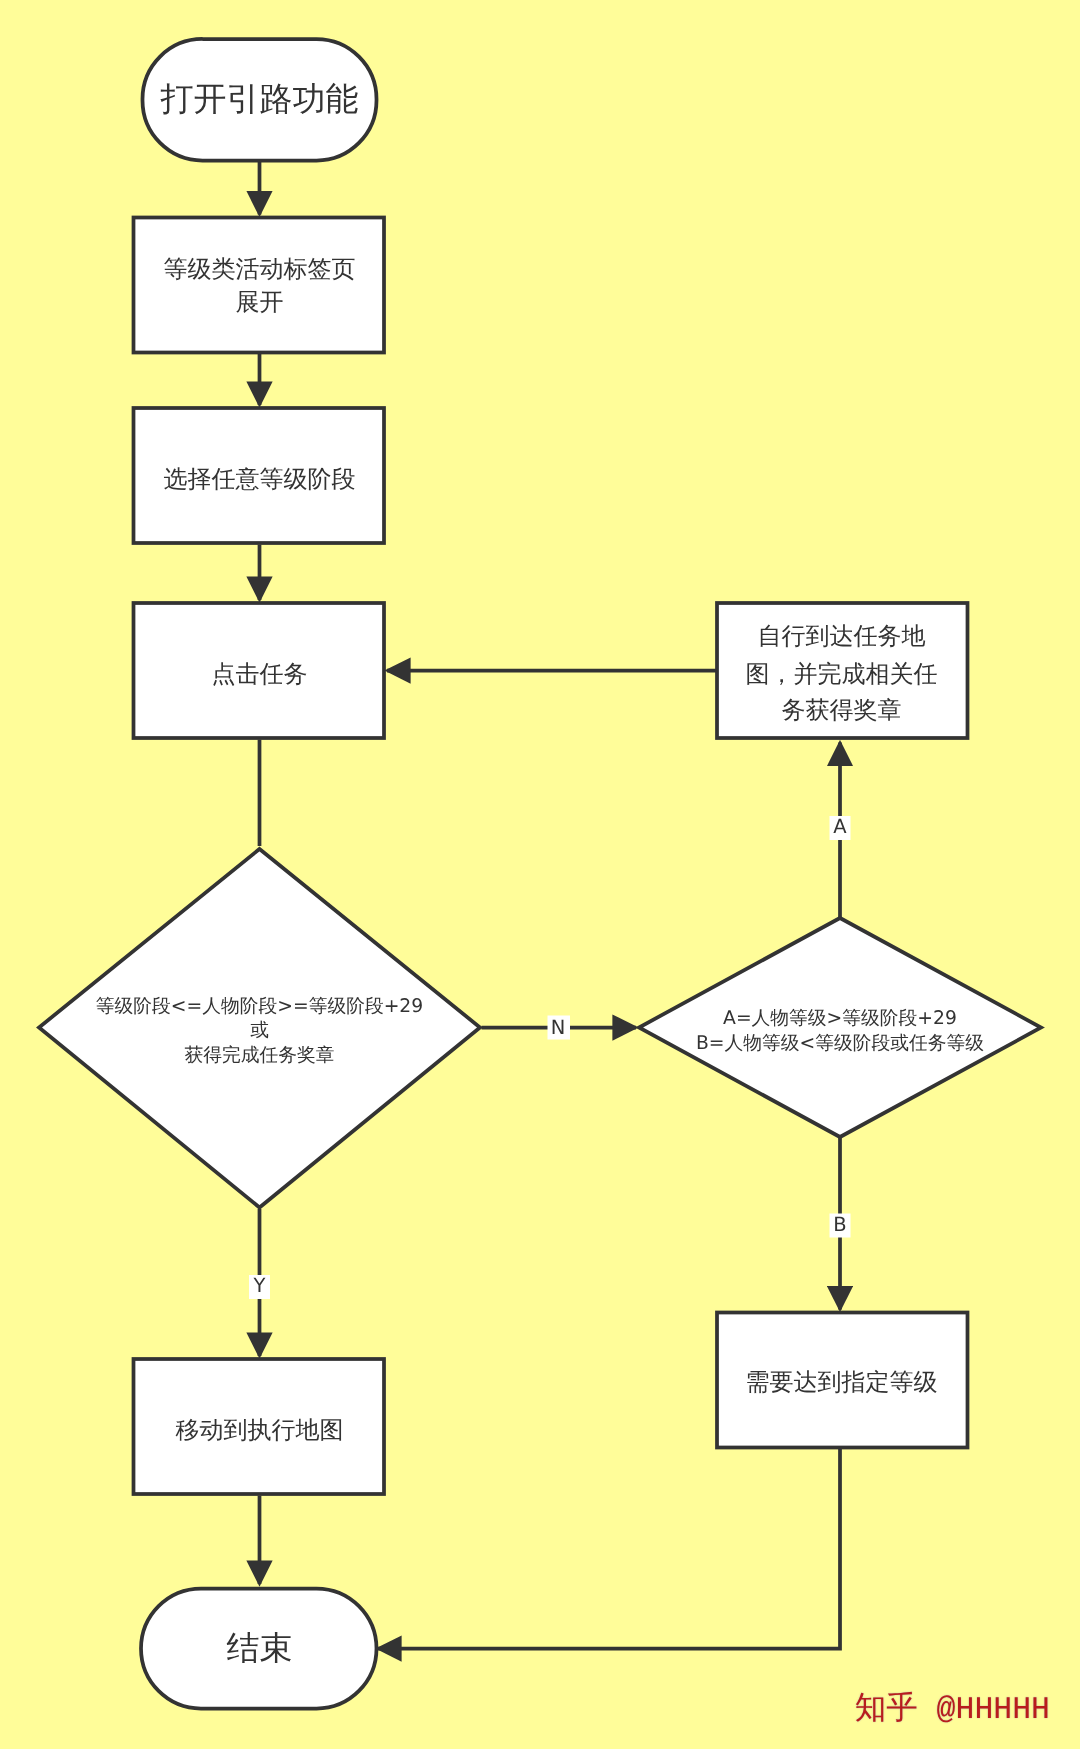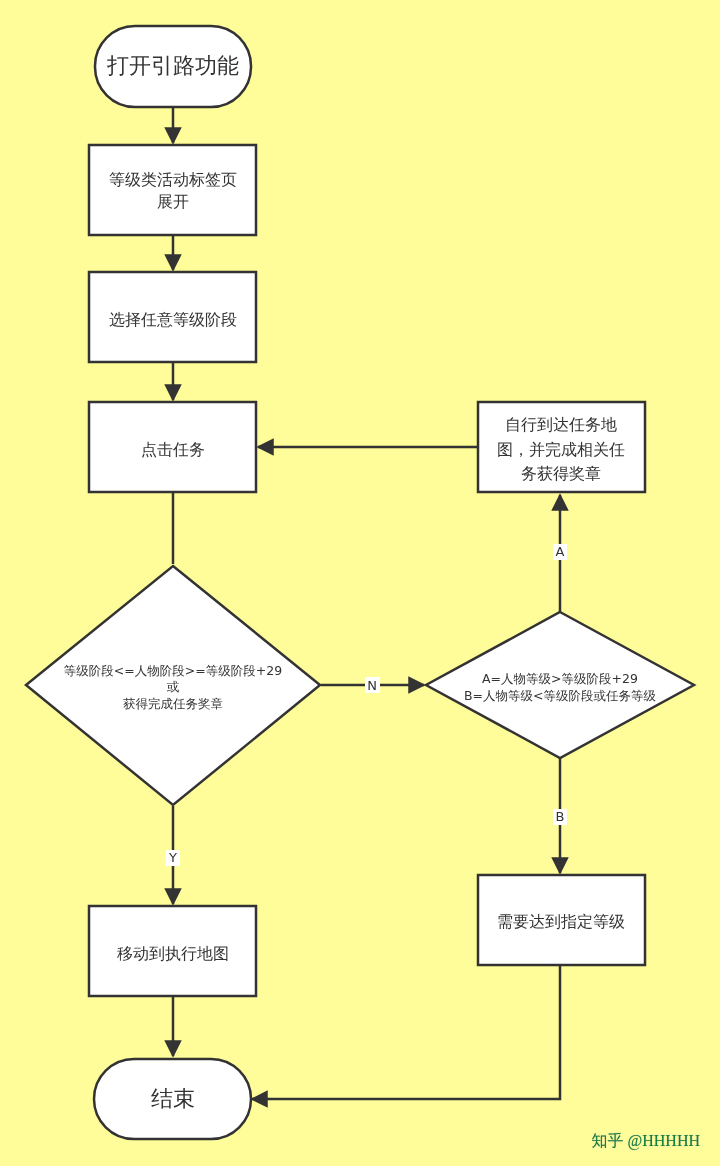--- a/index.html
+++ b/index.html
@@ -1,22 +1,22 @@
 <!DOCTYPE html>
 <html><head>
 <meta charset="utf-8">
 <style>
   html, body { margin: 0; padding: 0; }
   body { width: 720px; height: 1166px; background: #fffd99; position: relative; overflow: hidden;
          font-family: "DejaVu Sans", "Liberation Sans", sans-serif; }
   svg { position: absolute; left: 0; top: 0; }
   .node-text { fill: #333; text-anchor: middle; dominant-baseline: middle; }
   .edge-label-bg { fill: #ffffff; }
-  .watermark { position: absolute; right: 20px; bottom: 14px; font-size: 16px; color: #15803d;
-               text-shadow: 0 0 1px #aaa; font-family: Liberation Serif, serif; }
+  .watermark { position: absolute; right: 20px; bottom: 14px; font-size: 21px; color: #b91c1c;
+               text-shadow: 0 0 1px #aaa; font-family: Liberation Mono, monospace; }
 </style>
 </head>
 <body>
 
 <svg width="720" height="1166" viewBox="0 0 720 1166">
   <defs>
     <marker id="arrow" viewBox="0 0 10 10" refX="9" refY="5" markerWidth="7" markerHeight="7" orient="auto">
       <path d="M0,0 L10,5 L0,10 z" fill="#333"></path>
     </marker>
   </defs>

